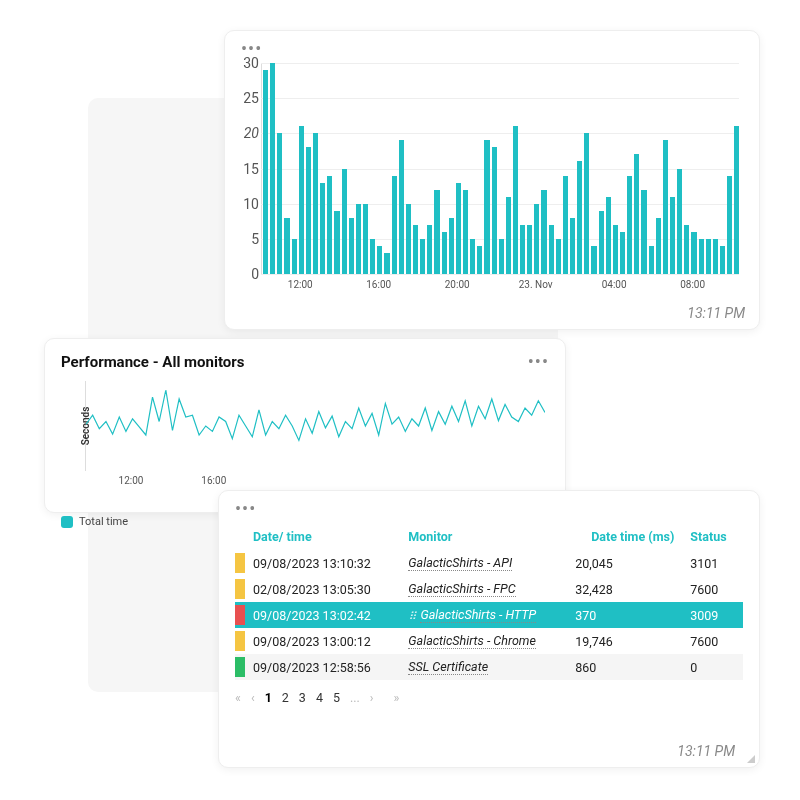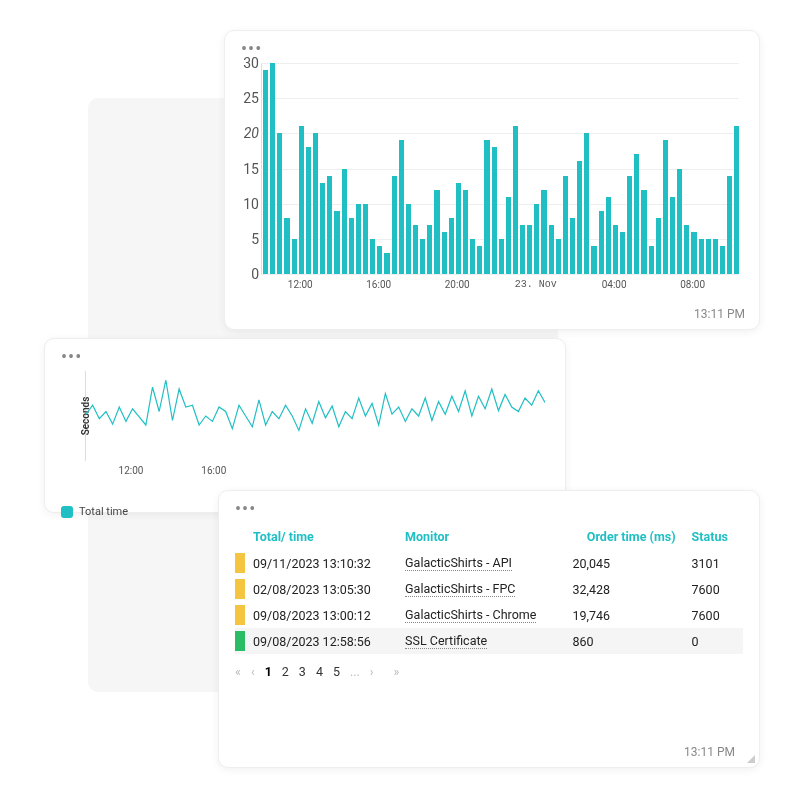--- a/index.html
+++ b/index.html
@@ -40,22 +40,23 @@
     color: #888;
     font-size: 18px;
     letter-spacing: 1px;
     cursor: pointer;
     line-height: 8px;
   }
   .timestamp {
     position: absolute;
     right: 14px;
     bottom: 8px;
-    font-size: 12px;
+    font-size: 14px;
     color: #888;
+    font-style: italic;
   }
   
   #load-card { left: 224px; top: 30px; width: 536px; height: 300px; }
   .bar-chart-area {
     position: relative;
     height: 212px;
     margin-left: 20px;
     margin-right: 4px;
     border-bottom: 1px solid rgba(0,0,0,0);
   }
@@ -172,21 +173,21 @@
   }
   tbody tr.striped { background: #f5f5f5; }
   tbody tr.selected { background: #1fbfc4; color: #fff; }
   tbody tr.selected td { color: #fff; }
   .status-cell { width: 10px; padding: 0; }
   .status-chip {
     display: block;
     width: 10px;
     height: 20px;
   }
-  .monitor-cell { display: flex; align-items: flex-end; gap: 4px; }
+  .monitor-cell { display: flex; align-items: flex-end; gap: 4px; font-style: italic; }
   .monitor-text {
     border-bottom: 1px dotted #888;
   }
   .icon-sm { font-size: 11px; opacity: 0.8; }
   td.num { text-align: left; font-variant-numeric: tabular-nums; }
   .pagination {
     display: flex;
     align-items: center;
     gap: 10px;
     margin-top: 10px;
@@ -310,29 +311,30 @@
         <div class="bar" style="height: 16.6667%;"></div>
         <div class="bar" style="height: 13.3333%;"></div>
         <div class="bar" style="height: 46.6667%;"></div>
         <div class="bar" style="height: 70%;"></div>
       </div>
   </div>
   <div class="bar-x-labels" id="bar-x">
       <div class="bx-lbl" style="left: 8.20896%;">12:00</div>
       <div class="bx-lbl" style="left: 24.6269%;">16:00</div>
       <div class="bx-lbl" style="left: 41.0448%;">20:00</div>
-      <div class="bx-lbl" style="left: 57.4627%; font-family: Liberation Mono, monospace;">23. Nov</div>
+      <div class="bx-lbl" style="left: 57.4627%;">23. Nov</div>
       <div class="bx-lbl" style="left: 73.8806%;">04:00</div>
       <div class="bx-lbl" style="left: 90.2985%;">08:00</div>
     </div>
   <div class="timestamp">13:11 PM</div>
 </div>
 
 <div class="card" id="perf-card">
   <div class="card-header">
+    <div class="card-title">Performance - All monitors</div>
     <div class="more-btn">•••</div>
   </div>
   <div class="line-chart-area">
     <div class="y-axis-label">Seconds</div>
     <svg id="line-svg" width="100%" height="100%" preserveAspectRatio="none" viewBox="0 0 100 100" style="position:absolute;left:0;top:0;">
         <path d="M0.00 48.00 L1.45 38.00 L2.90 53.00 L4.35 45.00 L5.80 59.00 L7.25 40.00 L8.70 56.00 L10.14 42.00 L11.59 51.00 L13.04 60.00 L14.49 18.00 L15.94 45.00 L17.39 10.00 L18.84 55.00 L20.29 20.00 L21.74 40.00 L23.19 38.00 L24.64 60.00 L26.09 50.00 L27.54 56.00 L28.99 40.00 L30.43 45.00 L31.88 64.00 L33.33 38.00 L34.78 50.00 L36.23 62.00 L37.68 32.00 L39.13 60.00 L40.58 45.00 L42.03 53.00 L43.48 38.00 L44.93 50.00 L46.38 66.00 L47.83 42.00 L49.28 58.00 L50.72 34.00 L52.17 52.00 L53.62 39.00 L55.07 62.00 L56.52 45.00 L57.97 53.00 L59.42 30.00 L60.87 50.00 L62.32 36.00 L63.77 60.00 L65.22 25.00 L66.67 48.00 L68.12 40.00 L69.57 56.00 L71.01 42.00 L72.46 50.00 L73.91 30.00 L75.36 55.00 L76.81 34.00 L78.26 48.00 L79.71 28.00 L81.16 45.00 L82.61 22.00 L84.06 50.00 L85.51 28.00 L86.96 42.00 L88.41 20.00 L89.86 44.00 L91.30 26.00 L92.75 40.00 L94.20 45.00 L95.65 30.00 L97.10 38.00 L98.55 22.00 L100.00 35.00 " fill="none" stroke="#1fbfc4" stroke-width="1.2" vector-effect="non-scaling-stroke"></path>
       </svg>
   </div>
   <div class="bar-x-labels" id="line-x" style="margin-left:24px;">
       <div class="bx-lbl" style="left: 10%;">12:00</div>
@@ -345,52 +347,66 @@
 </div>
 
 <div class="card" id="checks-card">
   <div class="card-header">
     <div class="more-btn">•••</div>
   </div>
   <table>
     <thead>
       <tr>
         <th class="status-cell"></th>
-        <th>Total/ time</th>
+        <th>Date/ time</th>
         <th>Monitor</th>
-        <th class="num">Order time (ms)</th>
+        <th class="num">Date time (ms)</th>
         <th>Status</th>
       </tr>
     </thead>
     <tbody id="checks-body">
         <tr>
           <td class="status-cell">
             <span class="status-chip" style="background: rgb(245, 197, 66);"></span>
           </td>
-          <td>09/11/2023 13:10:32</td>
+          <td>09/08/2023 13:10:32</td>
           <td>
             <span class="monitor-cell">
               <span class="monitor-text">GalacticShirts - API</span>
             </span>
           </td>
           <td class="num">20,045</td>
           <td>3101</td>
         </tr>
         <tr>
           <td class="status-cell">
             <span class="status-chip" style="background: rgb(245, 197, 66);"></span>
           </td>
           <td>02/08/2023 13:05:30</td>
           <td>
             <span class="monitor-cell">
               <span class="monitor-text">GalacticShirts - FPC</span>
             </span>
           </td>
           <td class="num">32,428</td>
           <td>7600</td>
+        </tr>
+        <tr class="selected">
+          <td class="status-cell">
+            <span class="status-chip" style="background: rgb(232, 80, 80);"></span>
+          </td>
+          <td>09/08/2023 13:02:42</td>
+          <td>
+            <span class="monitor-cell">
+              <span class="icon-sm">⠿</span>
+              <span class="monitor-text">GalacticShirts - HTTP</span>
+            </span>
+          </td>
+          <td class="num">370</td>
+          <td>3009</td>
         </tr>
         <tr>
           <td class="status-cell">
             <span class="status-chip" style="background: rgb(245, 197, 66);"></span>
           </td>
           <td>09/08/2023 13:00:12</td>
           <td>
             <span class="monitor-cell">
               <span class="monitor-text">GalacticShirts - Chrome</span>
             </span>

